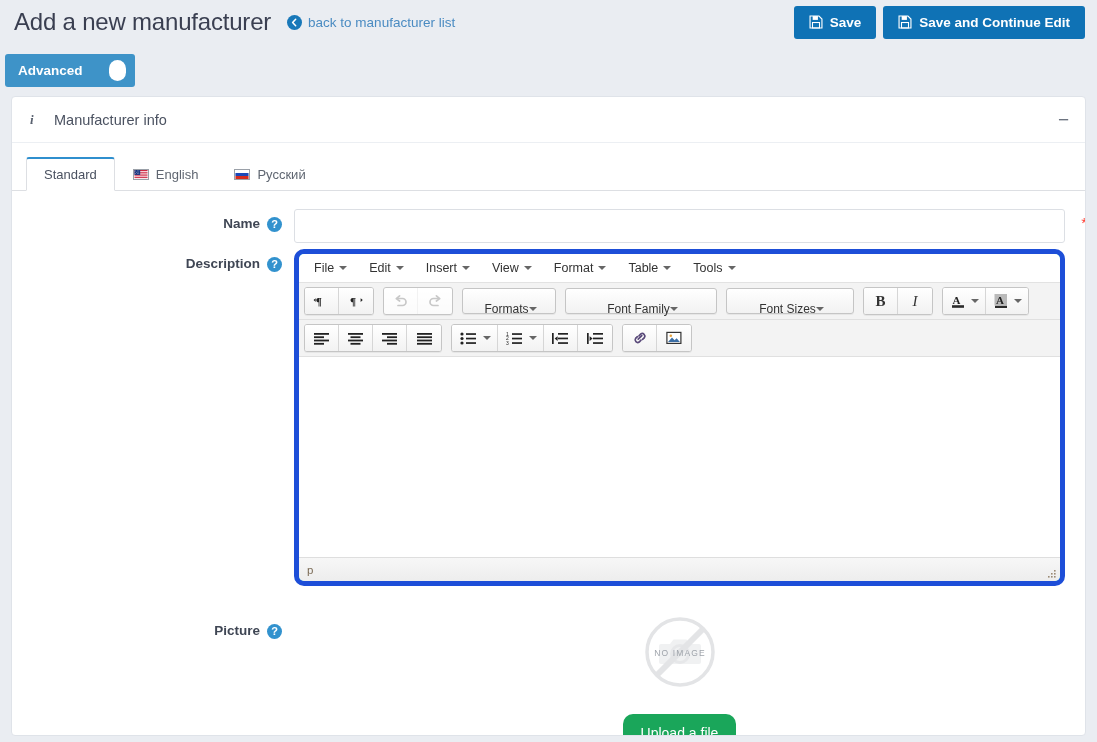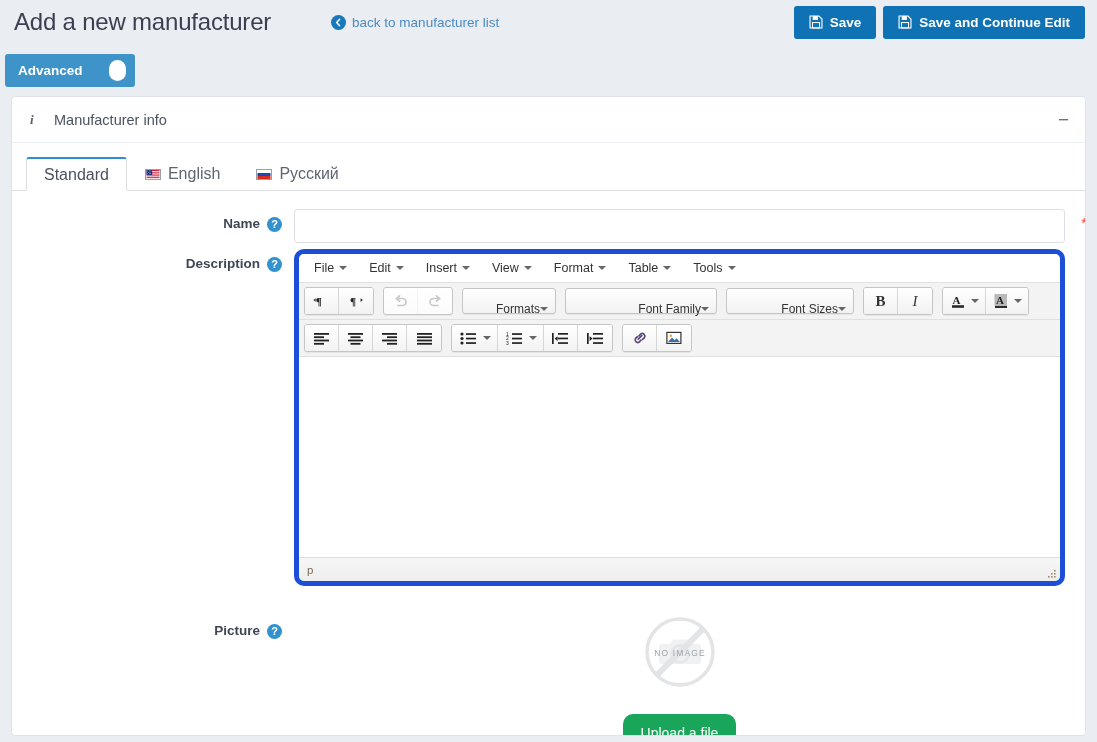--- a/index.html
+++ b/index.html
@@ -12,21 +12,20 @@
     overflow: hidden;
   }
 
   
   .page-head {
     height: 44px;
     display: flex;
     align-items: center;
     padding: 0 12px 0 14px;
     position: relative;
-    gap: 44px;
   }
   .page-title {
     font-size: 24px;
     font-weight: 400;
     color: #3a3f51;
     letter-spacing: -0.2px;
     white-space: nowrap;
   }
   .back-link-wrap {
     display: flex;
@@ -151,21 +150,21 @@
     padding: 14px 0 0 14px;
     border-bottom: 1px solid #dddfe3;
     height: 48px;
   }
   .tab {
     display: inline-flex;
     align-items: center;
     gap: 7px;
     padding: 0 17px;
     height: 34px;
-    font-size: 16px;
+    font-size: 13px;
     color: #5f6671;
     cursor: pointer;
     border: 1px solid transparent;
     border-radius: 3px 3px 0 0;
     position: relative;
     top: 1px;
     background: transparent;
   }
   .tab.active {
     background: #fff;
@@ -305,21 +304,21 @@
     height: 26px;
     padding: 0 6px 0 8px;
     gap: 6px;
     font-size: 12px;
     color: #333;
   }
   .mce-split:last-child { border-right: none; }
   .mce-listbox {
     display: inline-flex;
     align-items: center;
-    justify-content: flex-end;
+    justify-content: center;
     background: linear-gradient(#fff,#f2f2f2);
     border: 1px solid #c5c5c5;
     border-radius: 3px;
     height: 26px;
     font-size: 12px;
     color: #333;
     cursor: pointer;
     padding: 16px 7px 0 10px;
     box-shadow: 0 1px 0 rgba(0,0,0,0.05);
   }

